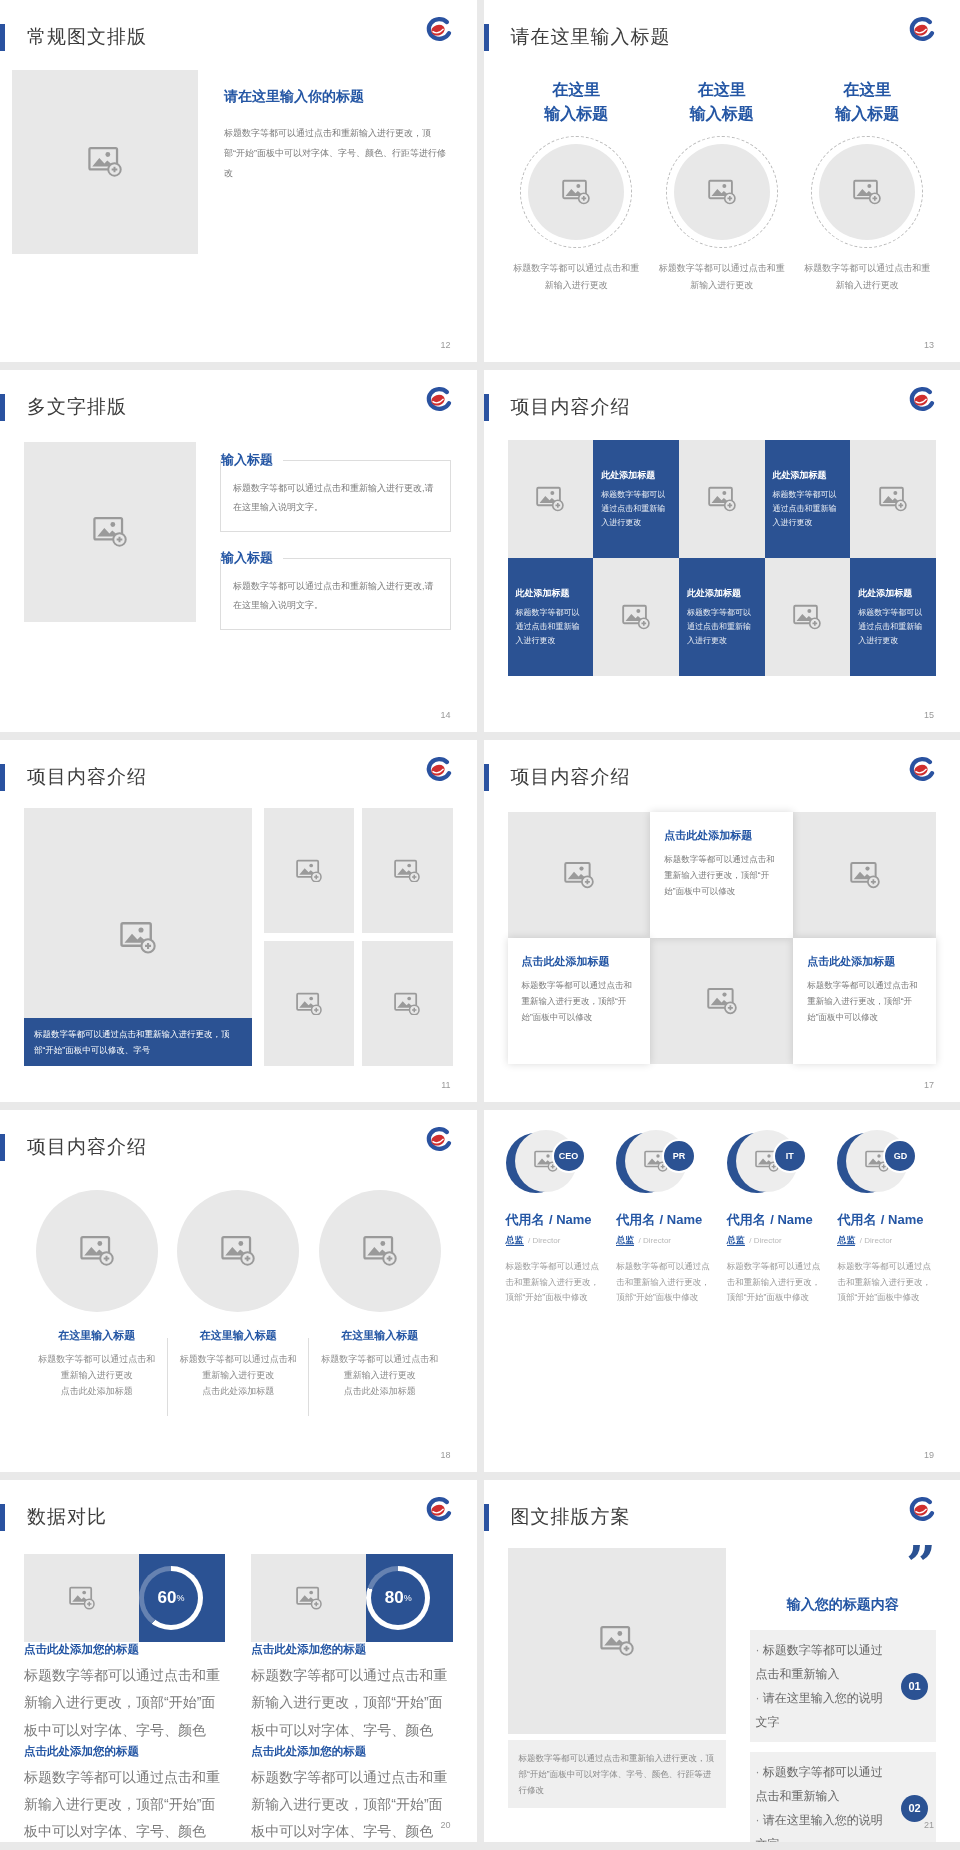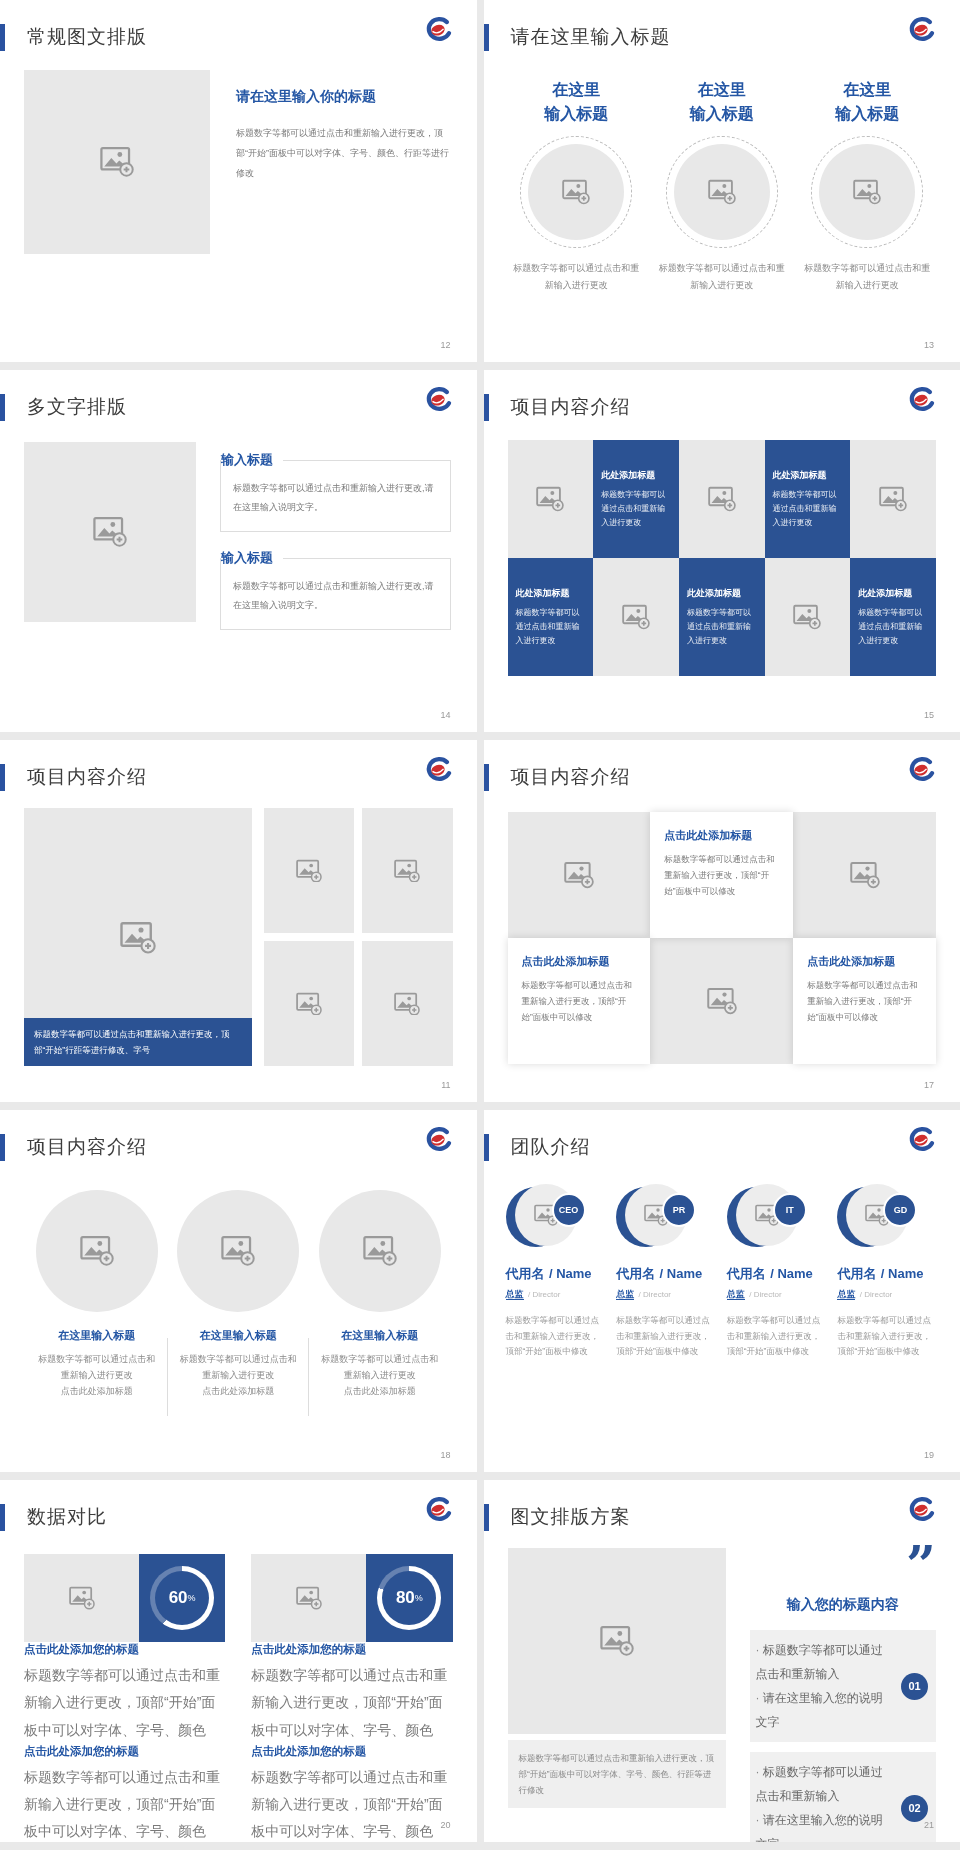--- a/index.html
+++ b/index.html
@@ -12,21 +12,21 @@
   .logo{position:absolute;right:22px;top:16px;width:34px;height:30px;display:block;}
   .logo svg{width:100%;height:100%;}
   .pg{position:absolute;right:26px;bottom:12px;font-size:9px;color:#999;}
   
   .ph{background:#e8e8e8;display:flex;align-items:center;justify-content:center;}
   .ph-ic{display:block;width:34px;}
   .ph-ic svg{width:100%;height:auto;display:block;}
   .bh{color:#2456a4;font-weight:bold;margin:0;}
   .body{color:#7a7a7a;margin:0;}
   
-  .s12{display:flex;gap:26px;padding:16px 26px 0 24px;}
+  .s12{display:flex;gap:26px;padding:16px 26px 0 12px;}
   .s12 .ph{width:186px;height:184px;flex:0 0 186px;}
   .s12r{flex:1;padding-top:18px;}
   .s12r .bh{font-size:14px;margin-bottom:12px;}
   .s12r .body{font-size:9px;line-height:2.2;}
   .s12r .mt{margin-top:18px;}
   
   .s13{display:flex;gap:12px;padding:24px 26px 0;}
   .s13col{flex:1;text-align:center;}
   .s13col .bh{font-size:16px;line-height:1.5;}
   .dcirc{width:110px;height:110px;margin:10px auto 0;border:1px dashed #bbb;border-radius:50%;display:flex;align-items:center;justify-content:center;}
@@ -79,21 +79,21 @@
   .nm{font-size:13px;font-weight:bold;color:#2456a4;}
   .rl{font-size:9px;font-weight:bold;color:#2456a4;border-bottom:1px solid #2456a4;}
   .rl-s{font-size:8px;color:#b8b8b8;margin-top:16px;}
   .s19col .cap{font-size:8.5px;color:#9a9a9a;line-height:1.85;margin-top:12px;}
   
   .s20{display:flex;gap:26px;padding:20px 24px 0;}
   .s20card{flex:1;}
   .media{display:flex;height:88px;}
   .media .ph{width:115px;flex:0 0 115px;}
   .media .ph-ic{width:26px;}
-  .mblue{flex:1;background:#2b5293;display:flex;align-items:center;justify-content:center;}
+  .mblue{flex:1;background:#2b5293;display:flex;align-items:center;}
   .donut{position:relative;width:64px;height:64px;border-radius:50%;display:flex;align-items:center;justify-content:center;}
   .d60{background:conic-gradient(#fff 0 216deg,rgba(255,255,255,.28) 216deg 360deg);}
   .d80{background:conic-gradient(#fff 0 288deg,rgba(255,255,255,.28) 288deg 360deg);}
   .donut::before{content:"";position:absolute;inset:5px;border-radius:50%;background:#2b5293;}
   .donut b{position:relative;color:#fff;font-size:17px;font-weight:bold;}
   .donut i{position:relative;color:#fff;font-style:normal;font-size:9px;}
   .s20card .bh{font-size:11.5px;display:block;}
   .s20card .body{font-size:14px;line-height:1.95;margin-top:5px;}
   
   .s21{position:relative;margin:14px 24px 0;height:266px;}
@@ -352,21 +352,21 @@
           <span class="ph-ic">
             <svg viewBox="0 0 24 22">
               <rect x="1" y="1.5" width="19.5" height="15" rx="1" fill="none" stroke="#9a9a9a" stroke-width="1.6"></rect>
               <circle cx="14" cy="6" r="1.7" fill="#9a9a9a"></circle>
               <path d="M3 14.5 L8 8.5 L11.6 12.3 L13.6 10.3 L18.6 14.5 Z" fill="#9a9a9a"></path>
               <circle cx="18.7" cy="16.6" r="4.4" fill="inherit" style="fill:#e8e8e8" stroke="#9a9a9a" stroke-width="1.4"></circle>
               <path d="M18.7 14.6 v4 M16.7 16.6 h4" stroke="#9a9a9a" stroke-width="1.4" fill="none"></path>
             </svg>
           </span>
         </div>
-      <div class="bluebar">标题数字等都可以通过点击和重新输入进行更改，顶部“开始”行距等进行修改、字号</div>
+      <div class="bluebar">标题数字等都可以通过点击和重新输入进行更改，顶部“开始”面板中可以修改、字号</div>
       <div class="s16grid">
         <div class="ph">
             <span class="ph-ic">
               <svg viewBox="0 0 24 22">
                 <rect x="1" y="1.5" width="19.5" height="15" rx="1" fill="none" stroke="#9a9a9a" stroke-width="1.6"></rect>
                 <circle cx="14" cy="6" r="1.7" fill="#9a9a9a"></circle>
                 <path d="M3 14.5 L8 8.5 L11.6 12.3 L13.6 10.3 L18.6 14.5 Z" fill="#9a9a9a"></path>
                 <circle cx="18.7" cy="16.6" r="4.4" fill="inherit" style="fill:#e8e8e8" stroke="#9a9a9a" stroke-width="1.4"></circle>
                 <path d="M18.7 14.6 v4 M16.7 16.6 h4" stroke="#9a9a9a" stroke-width="1.4" fill="none"></path>
               </svg>
@@ -524,29 +524,20 @@
             </span>
           </div>
         <span class="bh">在这里输入标题</span>
         <div class="cap"><span>标题数字等都可以通过点击和重新输入进行更改</span><br><span>点击此处添加标题</span></div>
       </div>
     </div>
     <span class="pg">18</span>
   </section>
 
   <section class="slide">
-    <div class="shead">
-      <i class="accent"></i>
-      <h2 class="stitle">团队介绍</h2>
-      <span class="logo"><svg viewBox="0 0 40 34">
-            <path d="M30.5 6.5 A12.5 11.5 0 1 0 33 19.5" fill="none" stroke="#2a52a0" stroke-width="5" stroke-linecap="round"></path>
-            <ellipse cx="20" cy="16" rx="8" ry="6.2" fill="#cf2e2e" transform="rotate(-18 20 16)"></ellipse>
-            <path d="M13.5 17.5 q6.5 4.5 13 -3" stroke="#fff" stroke-width="1.6" fill="none"></path>
-          </svg></span>
-    </div>
     <div class="s19">
       <div class="s19col">
         <div class="avatar">
           <i class="av-blue"></i>
           <div class="av-gray">
               <span class="ph-ic">
                 <svg viewBox="0 0 24 22">
                   <rect x="1" y="1.5" width="19.5" height="15" rx="1" fill="none" stroke="#9a9a9a" stroke-width="1.6"></rect>
                   <circle cx="14" cy="6" r="1.7" fill="#9a9a9a"></circle>
                   <path d="M3 14.5 L8 8.5 L11.6 12.3 L13.6 10.3 L18.6 14.5 Z" fill="#9a9a9a"></path>

